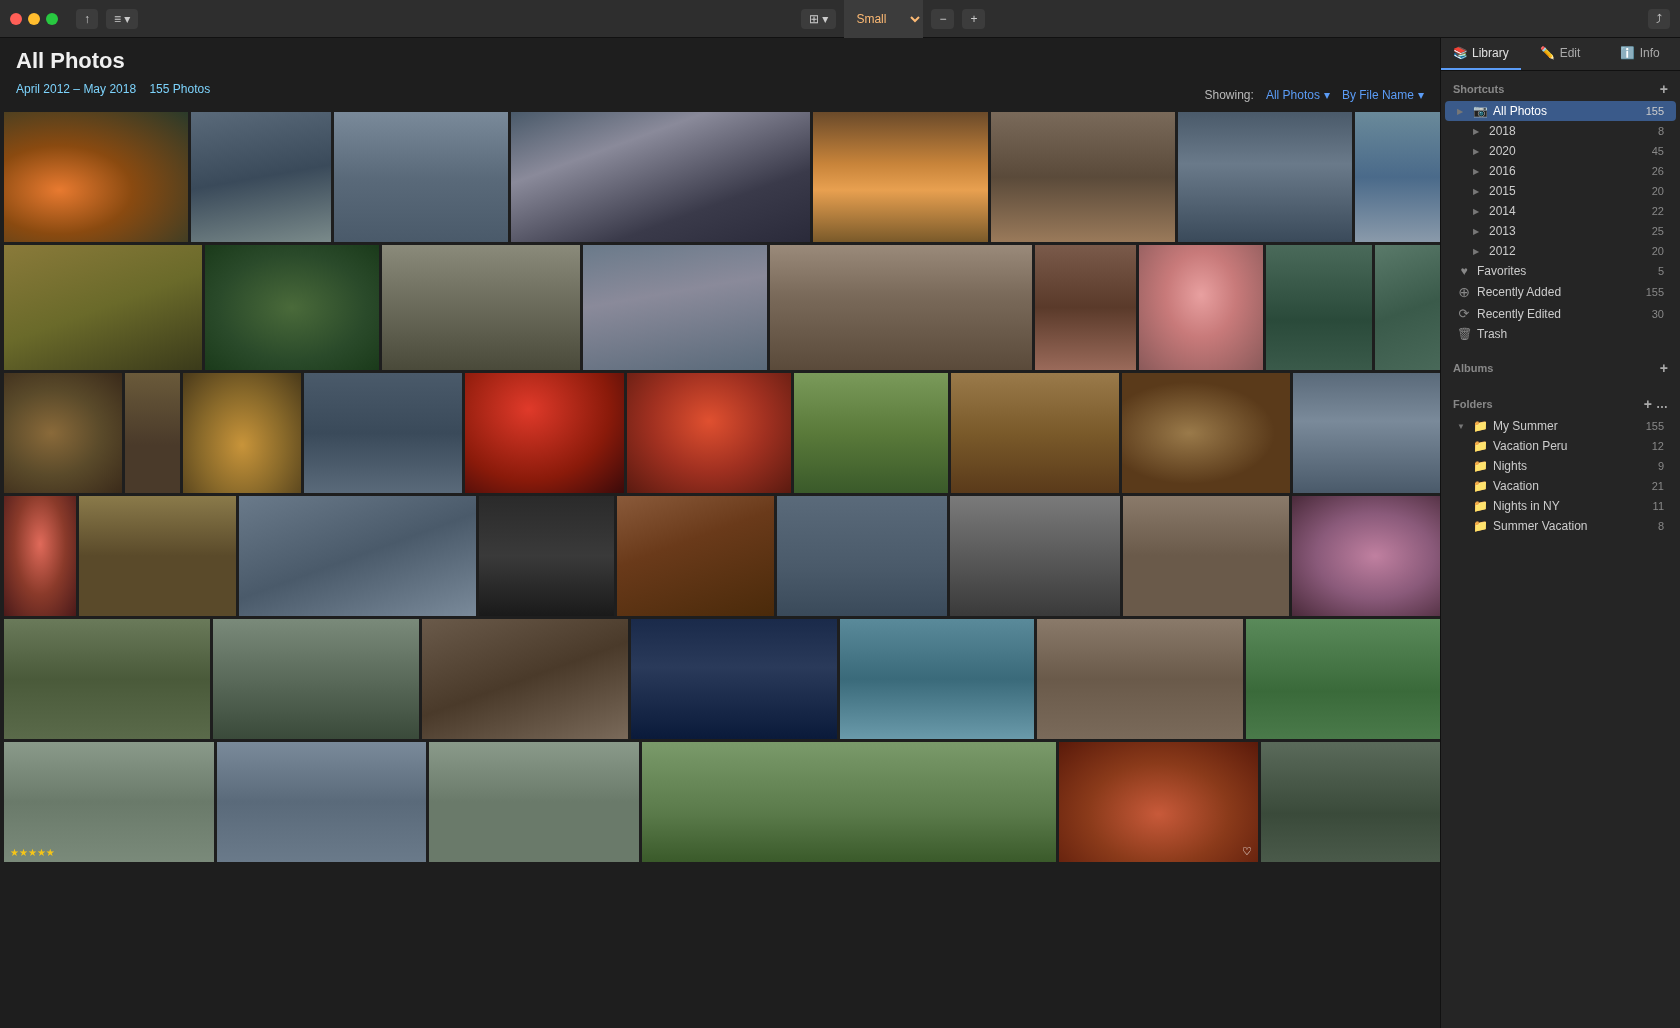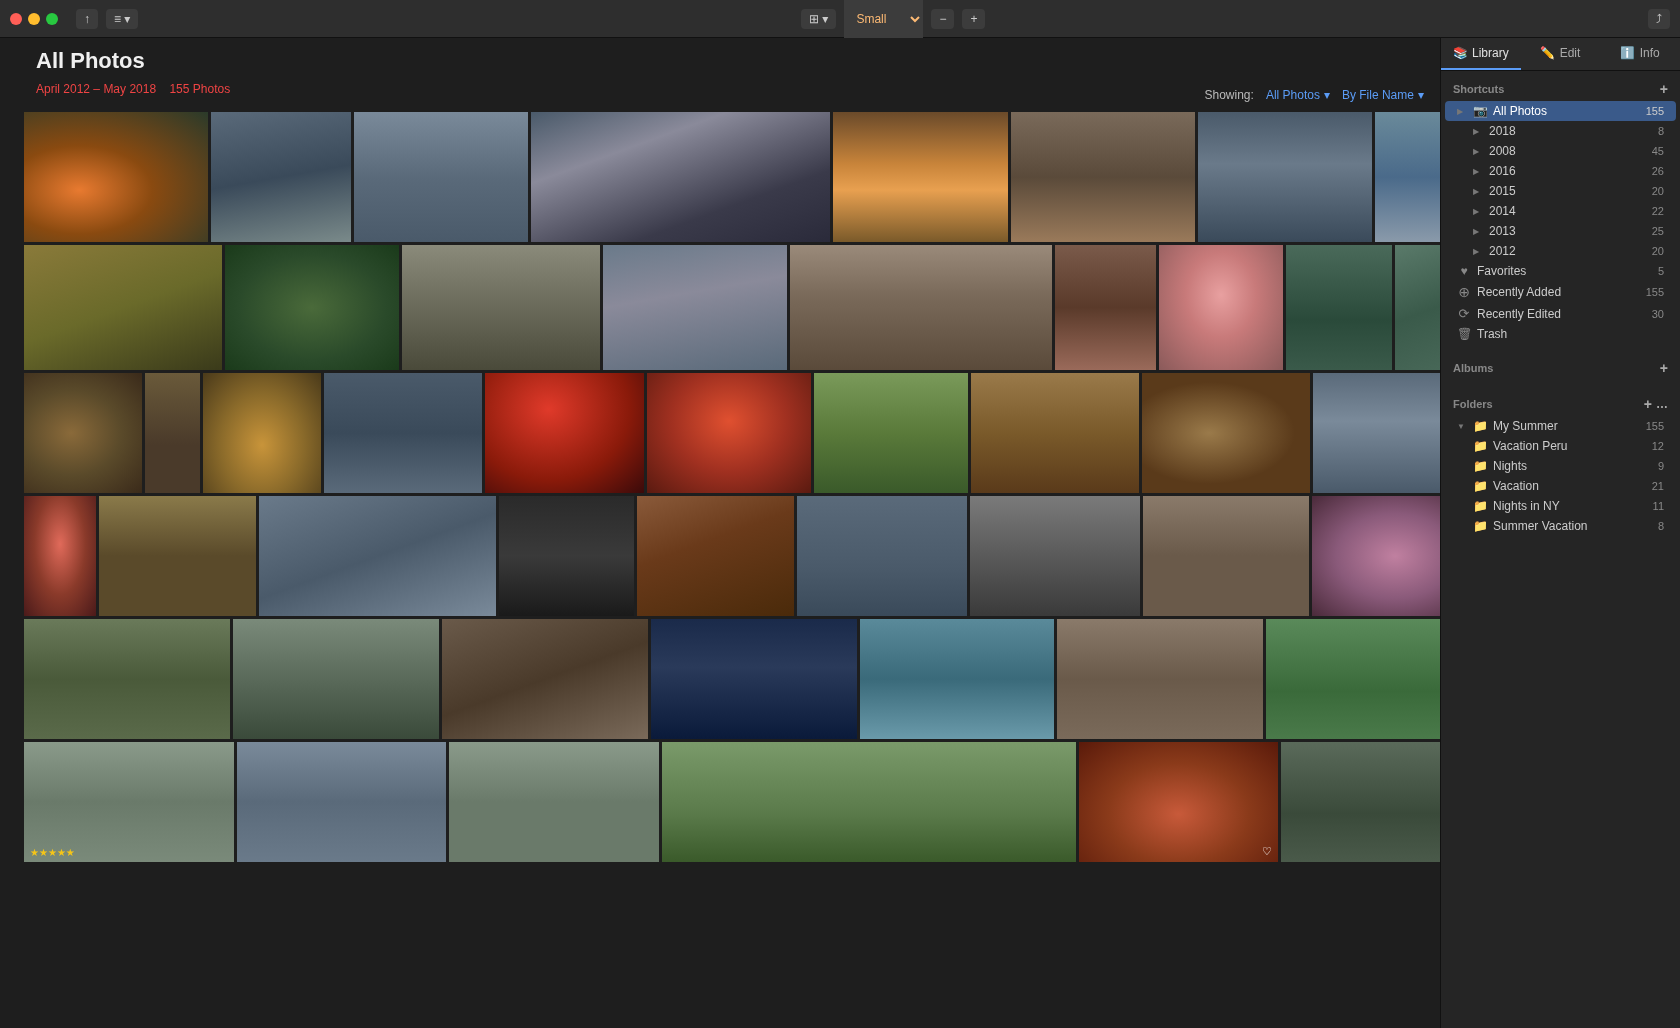--- a/index.html
+++ b/index.html
@@ -72,21 +72,20 @@
     .titlebar-right {
       display: flex;
       gap: 8px;
     }
 
     
     .main-layout {
       display: flex;
       flex: 1;
       overflow: hidden;
-      padding-left: 20px;
     }
 
     
     .content-area {
       flex: 1;
       display: flex;
       flex-direction: column;
       overflow: hidden;
     }
 
@@ -102,21 +101,21 @@
       color: #f0f0f0;
     }
     .content-subheader {
       display: flex;
       justify-content: space-between;
       align-items: center;
       margin-top: 2px;
     }
     .content-meta {
       font-size: 12px;
-      color: #ef4444;
+      color: #7dd3fc;
     }
     .content-controls {
       display: flex;
       gap: 12px;
       align-items: center;
       font-size: 12px;
       color: #bbb;
       margin-top: 12px;
     }
     .showing-dropdown {
@@ -427,21 +426,21 @@
         <span class="item-count">155</span>
       </div>
 
       <div class="sidebar-item sidebar-item-indent">
         <span class="disclosure-triangle">▶</span>
         <span class="item-label">2018</span>
         <span class="item-count">8</span>
       </div>
       <div class="sidebar-item sidebar-item-indent">
         <span class="disclosure-triangle">▶</span>
-        <span class="item-label">2008</span>
+        <span class="item-label">2020</span>
         <span class="item-count">45</span>
       </div>
       <div class="sidebar-item sidebar-item-indent">
         <span class="disclosure-triangle">▶</span>
         <span class="item-label">2016</span>
         <span class="item-count">26</span>
       </div>
       <div class="sidebar-item sidebar-item-indent">
         <span class="disclosure-triangle">▶</span>
         <span class="item-label">2015</span>

